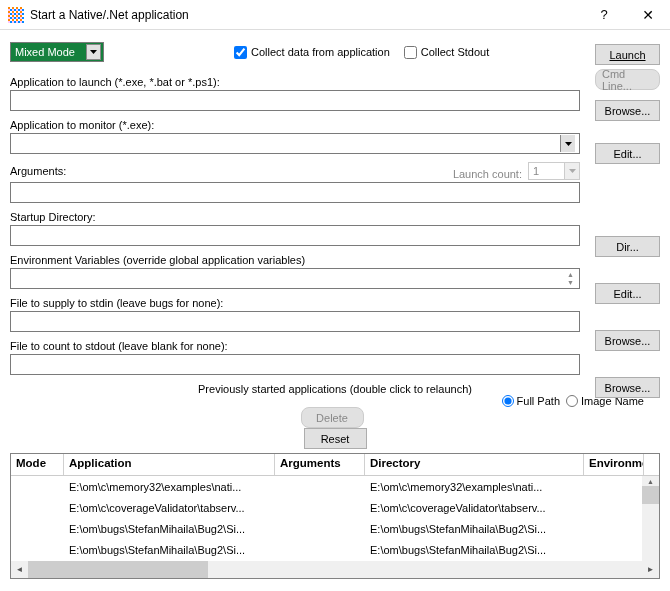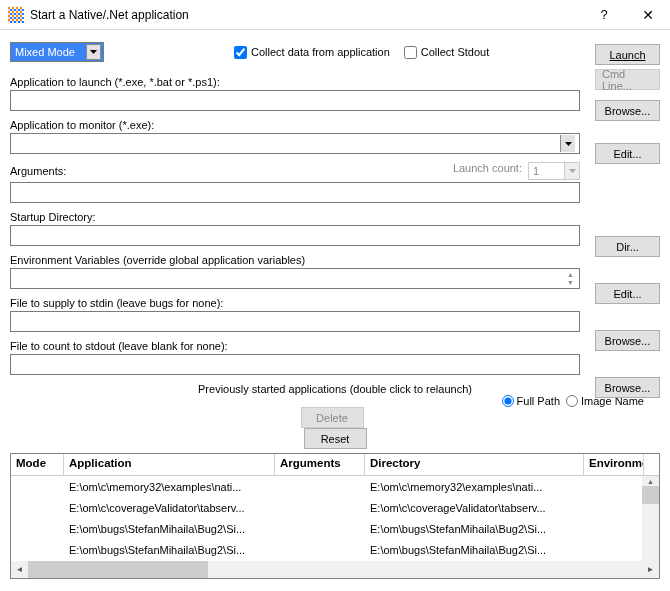--- a/index.html
+++ b/index.html
@@ -10,31 +10,31 @@
   repeating-linear-gradient(90deg, #f80 0 2px, transparent 2px 4px),
   repeating-linear-gradient(0deg, #08f 0 2px, transparent 2px 4px);
   background-blend-mode: screen; }
 .titlebar .title { flex: 1; font-size: 12px; }
 .titlebar .btn { width: 44px; height: 30px; display: flex; align-items: center; justify-content: center; font-size: 13px; font-family: Arial; }
 .titlebar .btn.close { font-size: 14px; }
 
 .content { padding: 10px 10px 6px 10px; }
 
 .toprow { display: flex; align-items: center; height: 24px; margin-bottom: 12px; }
-.mode-select { background: #3b82f6; color: #fff; border: 1px solid #7a7a7a; height: 20px; width: 94px; display: flex; align-items: center; padding: 0 2px 0 4px; }
+.mode-select { background: #15803d; color: #fff; border: 1px solid #7a7a7a; height: 20px; width: 94px; display: flex; align-items: center; padding: 0 2px 0 4px; }
 .mode-select .arrow-btn { margin-left: auto; width: 15px; height: 16px; background: #e1e1e1; border: 1px solid #888; display: flex; align-items: center; justify-content: center; }
 .mode-select .arrow-btn svg { width: 7px; height: 4px; }
 .checkbox { display: inline-flex; align-items: center; margin-right: 14px; }
 .checkbox input { margin-right: 4px; width: 13px; height: 13px; }
 .wbtn { height: 21px; border: 1px solid #adadad; background: #e1e1e1; font-size: 11px; display: flex; align-items: center; justify-content: center; padding: 0 6px; }
-.wbtn.disabled { color: #888; border-color: #ccc; }
+.wbtn.disabled { color: #888; border-color: #ccc; border-radius: 8px; }
 
 .field-section { margin-bottom: 8px; width: 570px; }
 .field-label { font-size: 11px; margin-bottom: 2px; display: flex; align-items: center; }
-.field-label .right-ctrl { margin-left: auto; display: flex; align-items: flex-start; color: #888; }
+.field-label .right-ctrl { margin-left: auto; display: flex; align-items: flex-end; color: #888; }
 .field-label .right-ctrl .spinbox { margin-left: 6px; border: 1px solid #ccc; width: 52px; height: 18px; display: flex; align-items: center; padding-left: 4px; color: #888; position: relative; }
 .field-label .right-ctrl .spinbox .sp-btn { position: absolute; right: 0; width: 15px; height: 16px; background: #eee; border-left: 1px solid #ccc; display:flex; align-items:center; justify-content:center; }
 .text-input { width: 570px; height: 21px; border: 1px solid #7a7a7a; background: #fff; padding: 2px 4px; }
 .text-input.combo { display: flex; align-items: center; }
 .text-input.combo .dd { margin-left: auto; width: 15px; height: 17px; background: #e1e1e1; border-left: 1px solid #888; display:flex; align-items:center; justify-content:center; }
 .text-input.spin { position: relative; }
 .text-input.spin .updown { position: absolute; right: 1px; top: 1px; width: 15px; height: 17px; display:flex; flex-direction:column; }
 .text-input.spin .updown div { flex:1; display:flex; align-items:center; justify-content:center; color:#888; font-size:7px; }
 
 .prev-row { display: flex; align-items: center; margin: 8px 0 4px 0; width: 650px; flex-direction: column; }

